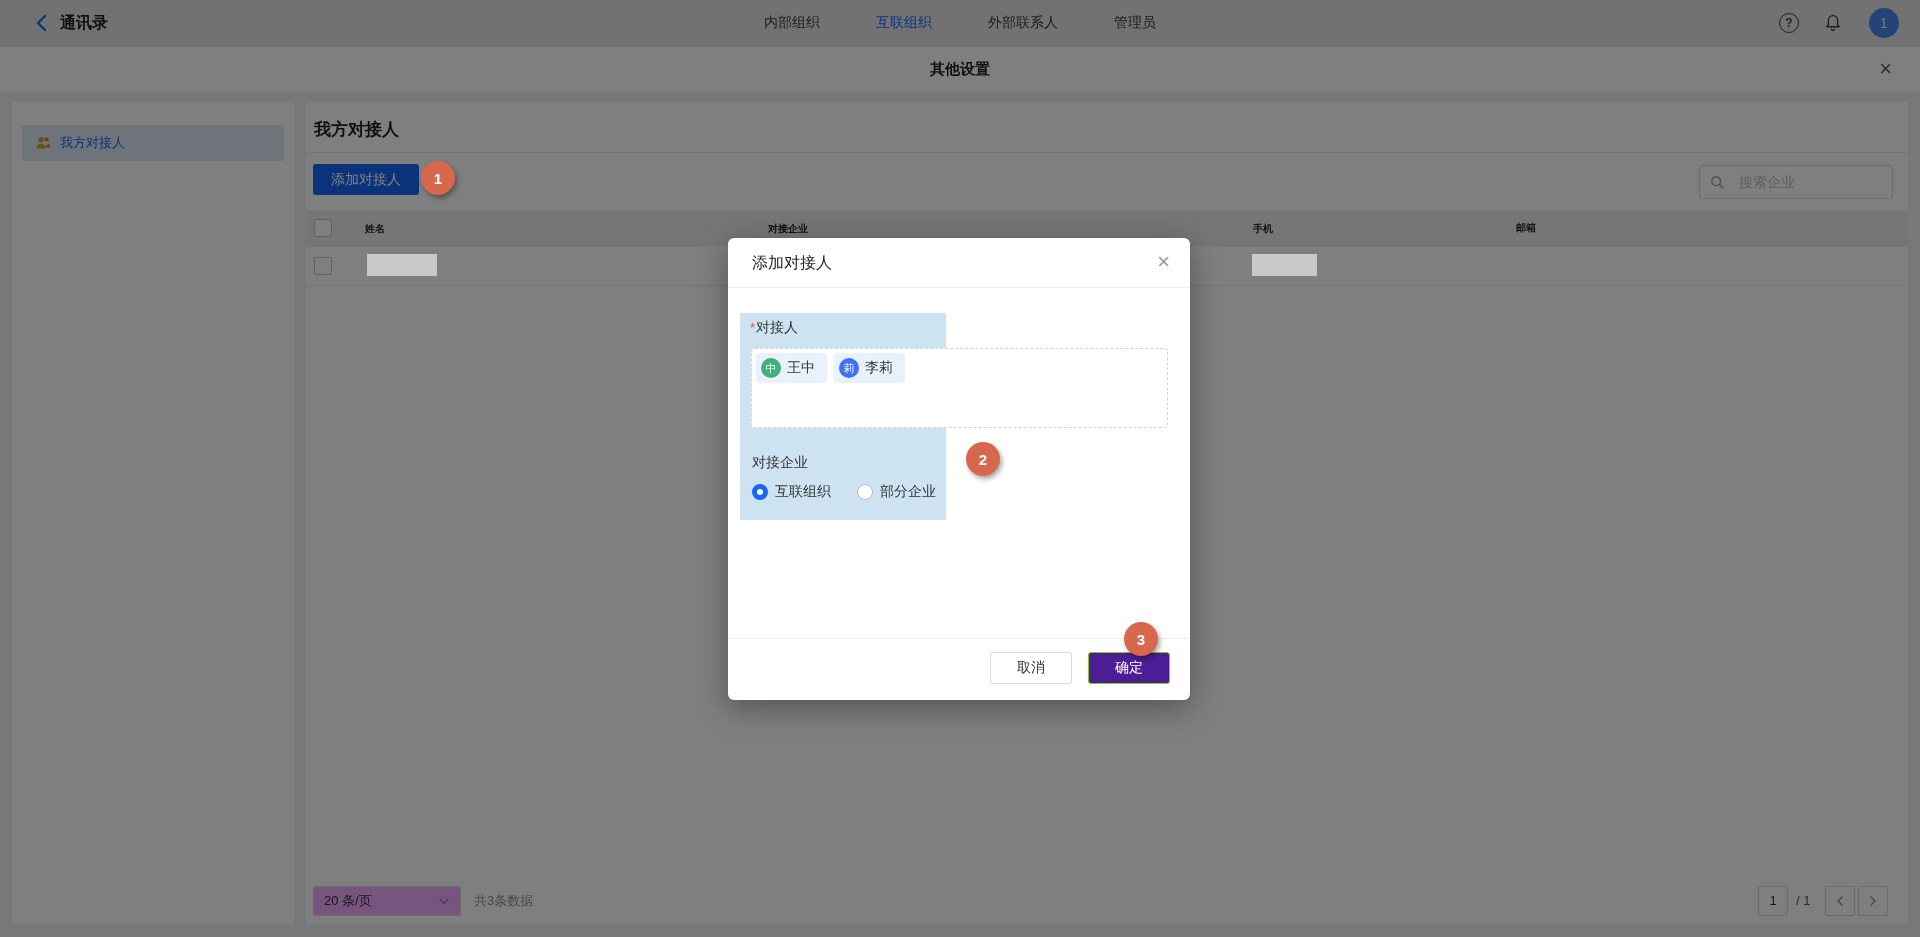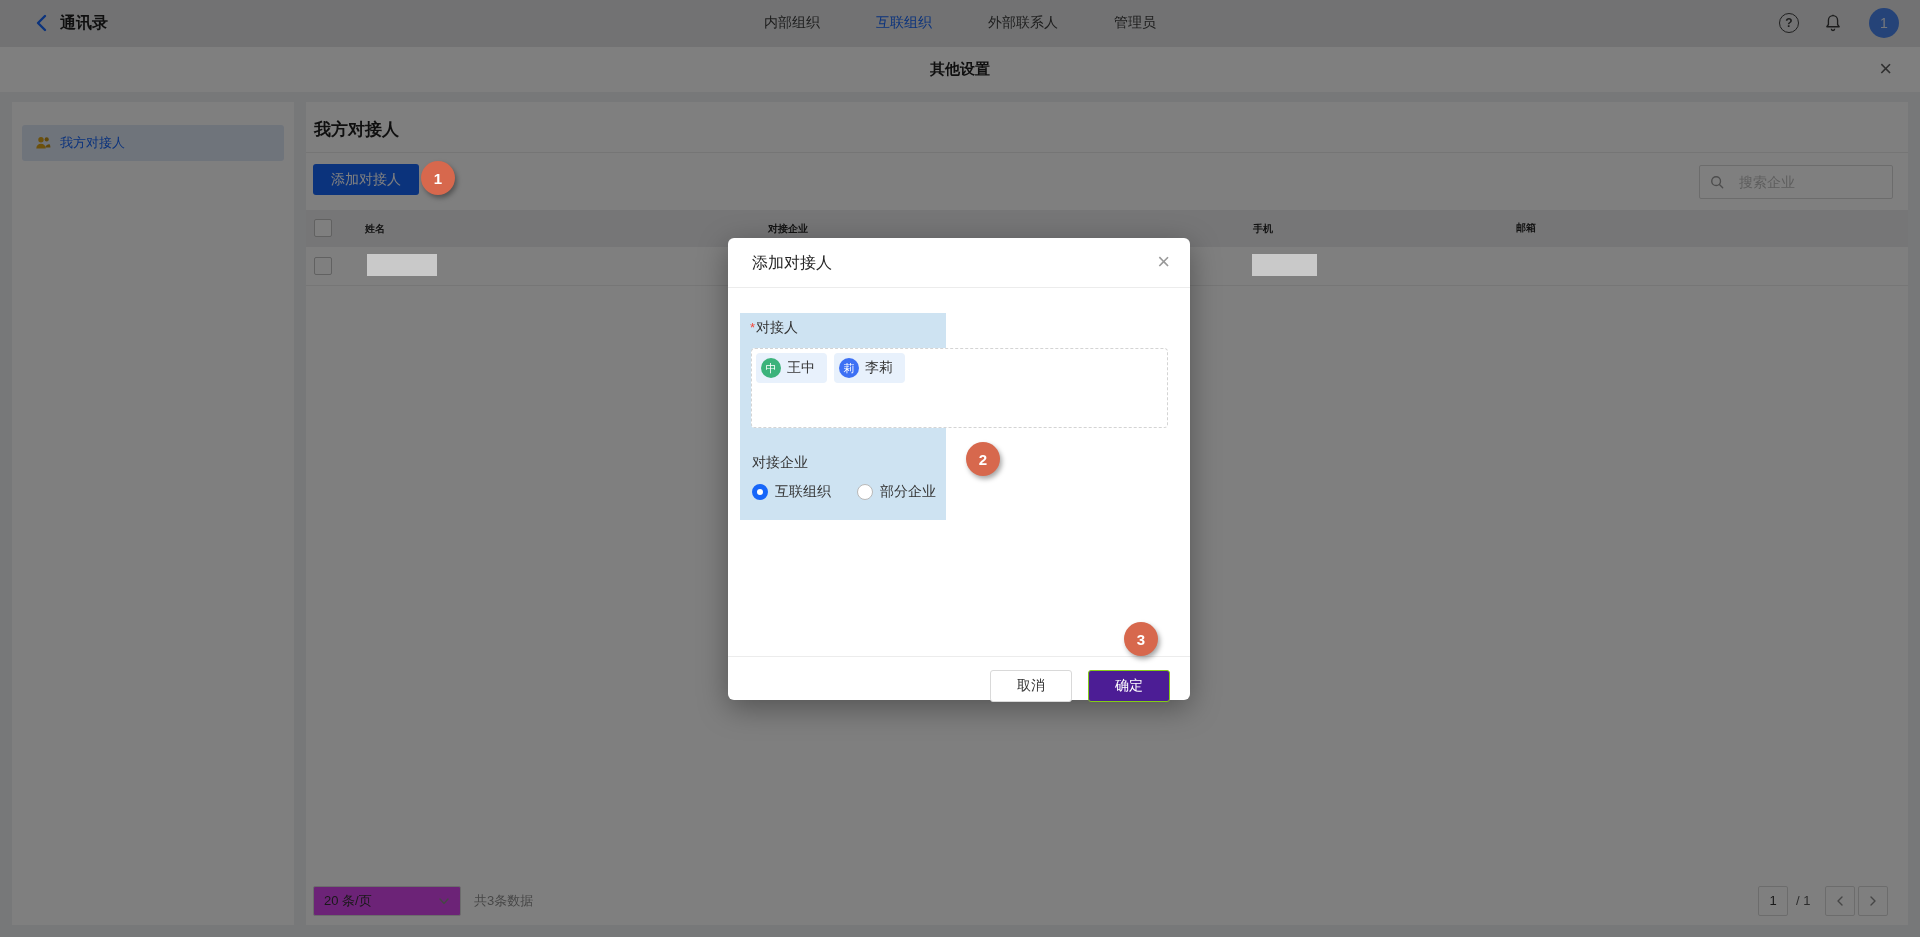--- a/index.html
+++ b/index.html
@@ -35,21 +35,21 @@
   .c-divider{position:absolute;left:0;top:50px;width:100%;height:1px;background:#ebebeb;}
   .add-btn{position:absolute;left:7px;top:62px;width:106px;height:31px;background:#1766f9;color:#fff;font-size:14px;border:none;border-radius:3px;display:flex;align-items:center;justify-content:center;cursor:pointer;}
   .search-box{position:absolute;left:1393px;top:63px;width:194px;height:34px;border:1px solid #d9d9d9;border-radius:2px;background:#fff;display:flex;align-items:center;padding-left:10px;gap:7px;}
   .search-box input{border:none;outline:none;font-size:14px;width:150px;color:#333;background:transparent;font-family:inherit;margin-left:8px;}
   .search-box input::placeholder{color:#bdbdbd;}
   .thead{position:absolute;left:0;top:108px;width:100%;height:37px;background:#ededef;}
   .th{position:absolute;top:0;line-height:37px;font-size:10px;font-weight:bold;color:#262626;}
   .cbx{position:absolute;width:18px;height:18px;border:1px solid #c2c2c2;border-radius:2px;background:#fff;cursor:pointer;}
   .trow{position:absolute;left:0;top:145px;width:100%;height:39px;border-bottom:1px solid #ececec;}
   .pager{position:absolute;left:0;top:784px;width:100%;height:32px;font-size:13px;}
-  .size-select{position:absolute;left:7px;top:0;width:148px;height:30px;border:1px solid #d9d9d9;border-radius:2px;display:flex;align-items:center;justify-content:space-between;padding:0 10px;color:#333;cursor:pointer;background:#d946ef;}
+  .size-select{position:absolute;left:7px;top:0;width:148px;height:30px;border:1px solid #d9d9d9;border-radius:2px;display:flex;align-items:center;justify-content:space-between;padding:0 10px;color:#333;cursor:pointer;background:#f0abfc;}
   .total-text{position:absolute;left:168px;top:0;line-height:30px;color:#8f8f8f;}
   .page-box{position:absolute;top:0;width:30px;height:30px;border:1px solid #d9d9d9;border-radius:2px;text-align:center;line-height:28px;color:#333;background:#fff;}
   .page-cur{left:1452px;cursor:text;}
   .page-sep{position:absolute;left:1490px;top:0;line-height:30px;color:#595959;}
   .pg-prev{left:1519px;cursor:pointer;display:flex;align-items:center;justify-content:center;}
   .pg-next{left:1552px;cursor:pointer;display:flex;align-items:center;justify-content:center;}
   
   .dim{position:absolute;inset:0;background:rgba(0,0,0,0.5);z-index:10;}
   .redact{position:absolute;z-index:11;background:#c9c9c9;}
   .redact.name{left:367px;top:254px;width:70px;height:22px;}
@@ -67,21 +67,21 @@
   .contact-label{left:22px;top:81px;}
   .company-label{left:24px;top:216px;}
   .picker{position:absolute;left:23px;top:110px;width:417px;height:80px;background:#fff;border:1px dashed #d4d4d4;border-radius:4px;padding:4px;display:flex;align-items:flex-start;gap:7px;cursor:pointer;}
   .tag{height:30px;display:inline-flex;align-items:center;gap:6px;padding:0 12px 0 5px;background:#e8f1fc;border-radius:4px;font-size:14px;color:#333;cursor:pointer;}
   .tag-avatar{width:20px;height:20px;border-radius:50%;color:#fff;font-size:11px;display:flex;align-items:center;justify-content:center;}
   .radio-row{position:absolute;left:24px;top:245px;display:flex;gap:26px;align-items:center;font-size:14px;color:#333;}
   .radio-opt{display:flex;align-items:center;gap:7px;cursor:pointer;}
   .radio{width:16px;height:16px;border-radius:50%;background:#fff;}
   .radio.checked{border:5px solid #1766f9;}
   .radio.unchecked{border:1px solid #b9b9b9;}
-  .m-footer{position:absolute;left:0;top:418px;width:100%;height:60px;border-top:1px solid #ececec;display:flex;justify-content:flex-end;gap:16px;padding:13px 20px 0 0;}
+  .m-footer{position:absolute;left:0;top:400px;width:100%;height:60px;border-top:1px solid #ececec;display:flex;justify-content:flex-end;gap:16px;padding:13px 20px 0 0;}
   .btn{width:82px;height:32px;border-radius:3px;font-size:14px;display:flex;align-items:center;justify-content:center;cursor:pointer;font-family:inherit;}
   .btn-cancel{background:#fff;border:1px solid #d9d9d9;color:#333;}
   .btn-confirm{background:#4c1d95;border:1px solid #84cc16;color:#fff;}
   .badge-2{left:238px;top:204px;}
   .badge-3{left:396px;top:384px;}
 </style>
 </head>
 <body>
 
 <div class="topbar">

